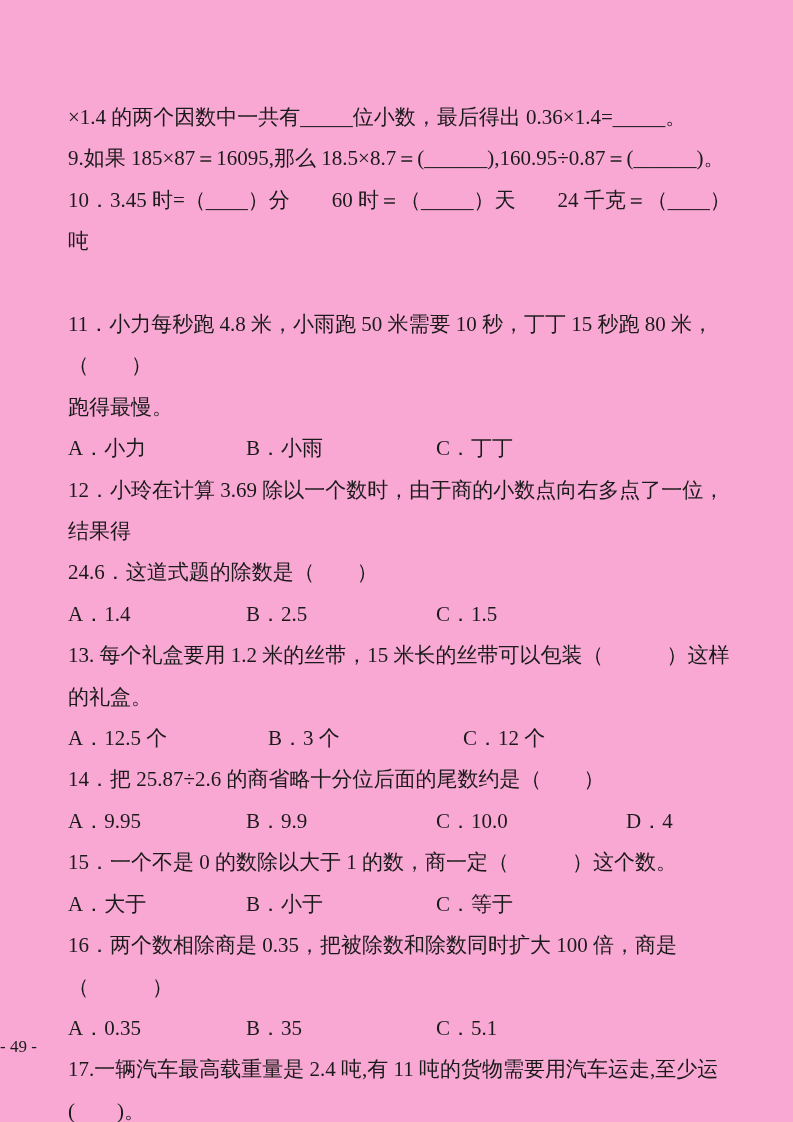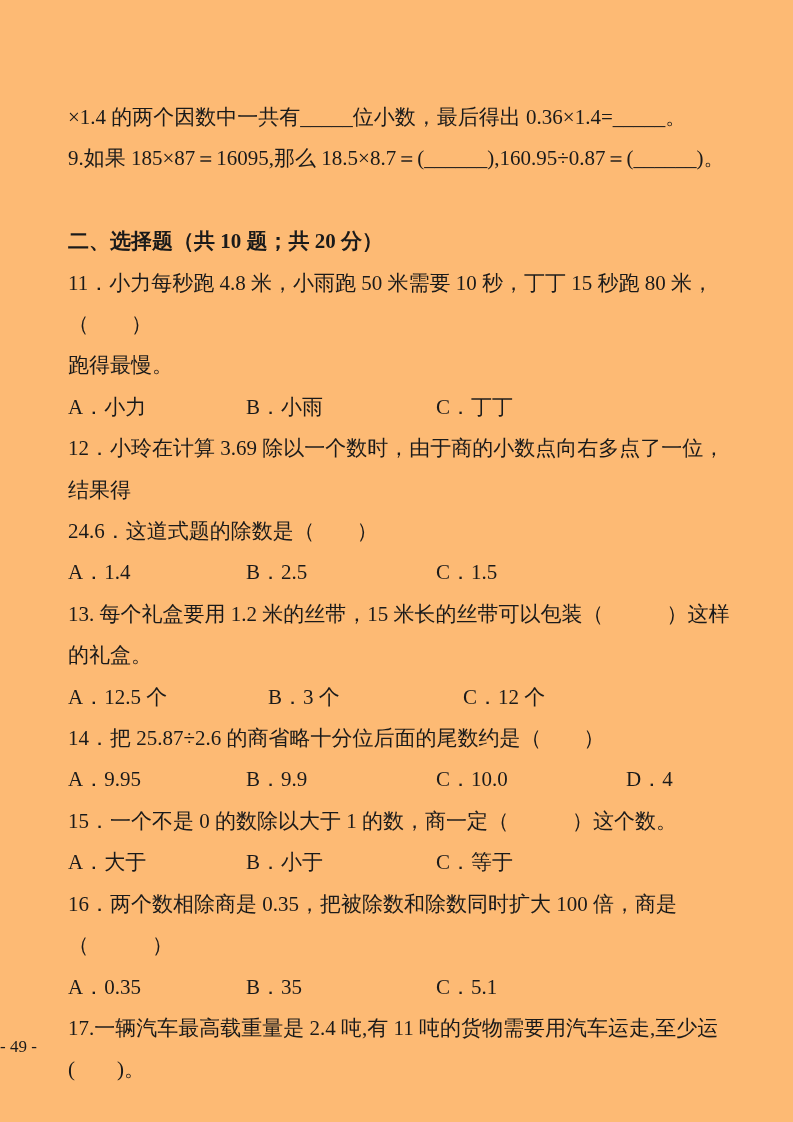--- a/index.html
+++ b/index.html
@@ -1,19 +1,19 @@
 <!DOCTYPE html>
 <html><head>
 <meta charset="utf-8">
 <style>
   html,body{margin:0;padding:0;background:#ffffff;}
   .page{
     position:relative;
     width:793px;height:1122px;
-    background:#fdba74;
+    background:#f9a8d4;
     color:#1a1a1a;
     font-family:"Liberation Serif","DejaVu Serif",serif;
     overflow:hidden;
     box-sizing:border-box;
   }
   .content{
     padding:97px 58px 0 68px;
     font-size:21px;
   }
   .line{
@@ -44,24 +44,24 @@
   }
 </style>
 </head>
 <body>
 
 <div class="page">
   <div class="content">
 
     <p class="line">×1.4 的两个因数中一共有_____位小数，最后得出 0.36×1.4=_____。</p>
     <p class="line">9.如果 185×87＝16095,那么 18.5×8.7＝(______),160.95÷0.87＝(______)。</p>
+    <p class="line">10．3.45 时=（____）分　　60 时＝（_____）天　　24 千克＝（____）吨</p>
 
     <div class="blank-line"></div>
 
-    <p class="line section-title">二、选择题（共 10 题；共 20 分）</p>
 
     <p class="line">11．小力每秒跑 4.8 米，小雨跑 50 米需要 10 秒，丁丁 15 秒跑 80 米，（　　）</p>
     <p class="line">跑得最慢。</p>
     <div class="options">
       <span>A．小力</span>
       <span>B．小雨</span>
       <span>C．丁丁</span>
     </div>
 
     <p class="line">12．小玲在计算 3.69 除以一个数时，由于商的小数点向右多点了一位，结果得</p>

